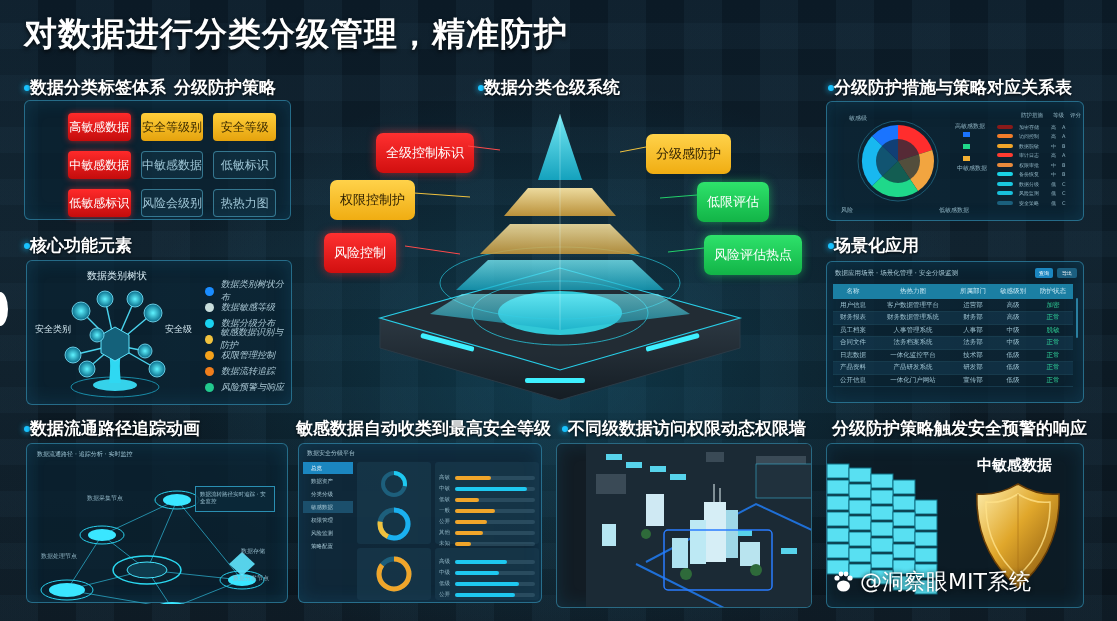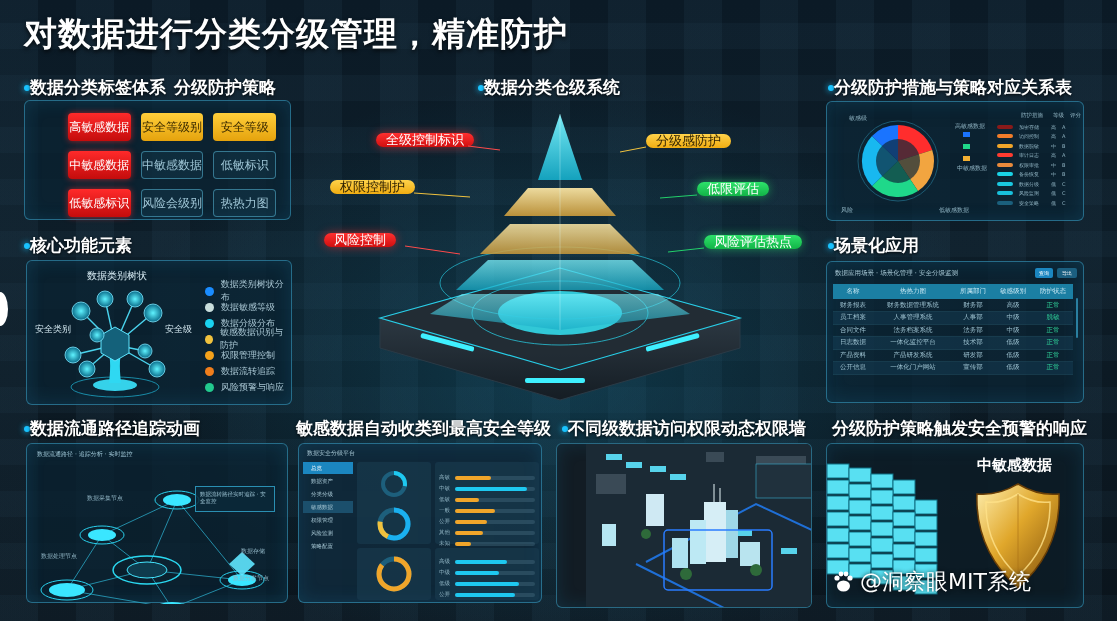--- a/index.html
+++ b/index.html
@@ -32,24 +32,24 @@
     box-shadow: inset 0 0 18px rgba(30,140,190,0.18);
     padding-left: 29px;
   }
   
   .tags { display: grid; grid-template-columns: repeat(3, 1fr); gap: 10px 10px; padding: 12px 14px; }
   .tag { height: 28px; border-radius: 4px; font-size: 12px; display: flex; align-items: center; justify-content: center; }
   .tag.red { background: linear-gradient(180deg,#ff2a2a,#c40c0c); color:#fff; box-shadow: 0 0 6px rgba(255,40,40,0.6); }
   .tag.yellow { background: linear-gradient(180deg,#ffce3a,#e5a30d); color:#3a2a00; }
   .tag.ghost { border: 1px solid rgba(80,170,200,0.6); color: #9fc6d6; background: rgba(20,60,80,0.4); }
   
-  .legend-item { display: flex; align-items: center; gap: 7px; font-size: 9px; color: #a9c6d3; height: 16px; }
+  .legend-item { display: flex; align-items: center; gap: 7px; font-size: 9px; color: #a9c6d3; height: 16px; font-style: italic; }
   .legend-item .ld { width: 9px; height: 9px; border-radius: 50%; }
   
-  .plabel { height: 14px; padding: 0 10px; border-radius: 7px; font-size: 13px; display:flex; align-items:center; justify-content:center; white-space: nowrap; }
+  .plabel { height: 40px; padding: 0 10px; border-radius: 7px; font-size: 13px; display:flex; align-items:center; justify-content:center; white-space: nowrap; }
   .plabel.red { background: linear-gradient(180deg,#ff3030,#d10f0f); color:#fff; box-shadow: 0 0 10px rgba(255,40,40,0.55); }
   .plabel.yellow { background: linear-gradient(180deg,#ffd24a,#f0ad12); color:#2b1e00; }
   .plabel.green { background: linear-gradient(180deg,#2ee26b,#12b447); color:#fff; box-shadow: 0 0 10px rgba(40,230,110,0.5); }
   
   table { border-collapse: collapse; width: 100%; font-size: 6.5px; color: #9cc0cf; }
   th { background: #1b7fa3; color: #cbeaf5; font-weight: normal; height: 15px; }
   td { text-align: center; height: 12.5px; border-bottom: 1px solid rgba(60,130,160,0.25); }
   tr:nth-child(even) td { background: rgba(30,80,110,0.3); }
   td.st { color: #2fd49a; }
   .small { font-size: 6px; color: #8fb3c2; }
@@ -315,20 +315,27 @@
       <thead>
         <tr>
           <th>名称</th>
           <th>热热力图</th>
           <th>所属部门</th>
           <th>敏感级别</th>
           <th>防护状态</th>
         </tr>
       </thead>
       <tbody id="scenario-rows">
+          <tr>
+            <td>用户信息</td>
+            <td>客户数据管理平台</td>
+            <td>运营部</td>
+            <td>高级</td>
+            <td class="st">加密</td>
+          </tr>
           <tr>
             <td>财务报表</td>
             <td>财务数据管理系统</td>
             <td>财务部</td>
             <td>高级</td>
             <td class="st">正常</td>
           </tr>
           <tr>
             <td>员工档案</td>
             <td>人事管理系统</td>

